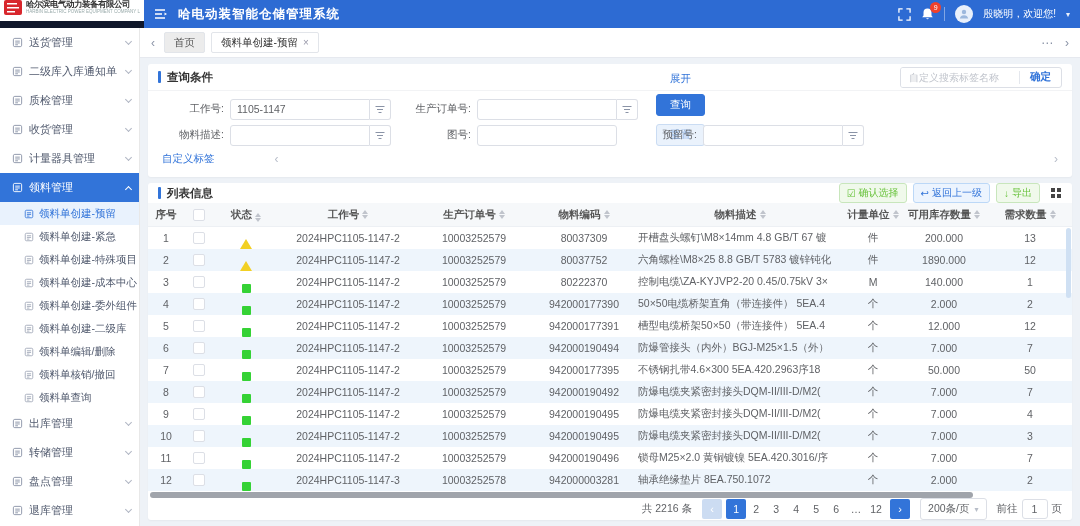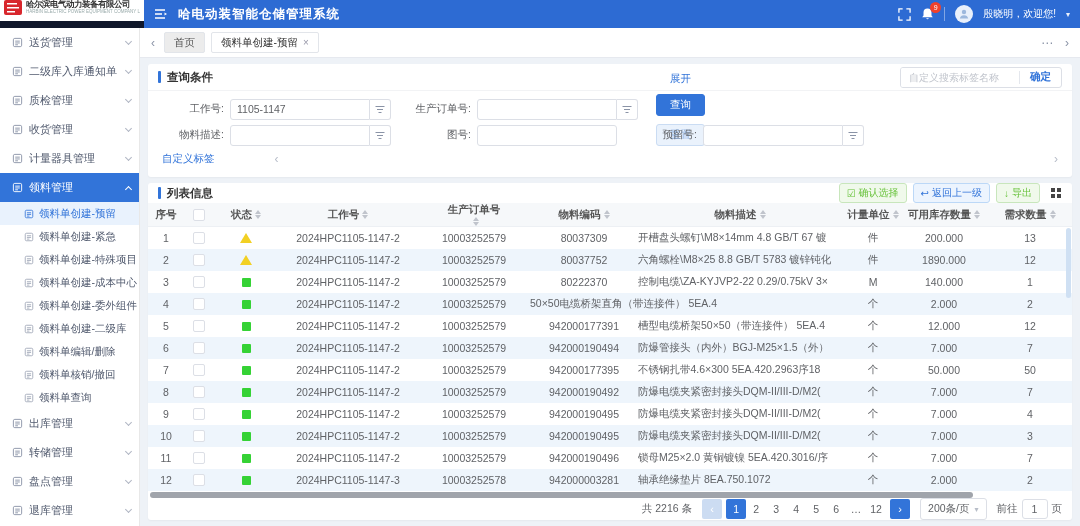--- a/index.html
+++ b/index.html
@@ -95,21 +95,21 @@
   .t-head { display:flex; height:24px; background:#f6f8fa; border-bottom:1px solid #edf0f4; align-items:center; }
   .th { display:flex; align-items:center; justify-content:center; font-size:10.5px; color:#555; font-weight:bold; white-space:nowrap; overflow:hidden; }
   .sort { display:inline-flex; flex-direction:column; margin-left:3px; gap:1px; }
   .sort i { width:0; height:0; border-left:3px solid transparent; border-right:3px solid transparent; display:block; }
   .sort .u { border-bottom:4px solid #c0c4cc; }
   .sort .d { border-top:4px solid #c0c4cc; }
   .t-row { display:flex; height:22px; align-items:center; cursor:pointer; }
   .t-row.stripe { background:var(--stripe); }
   .td { font-size:10.5px; white-space:nowrap; overflow:hidden; display:flex; align-items:center; justify-content:center; height:100%; }
   .td.left { justify-content:flex-start; }
-  .c0{width:36px;} .c1{width:30px;} .c2{width:64px;} .c3{width:140px;} .c4{width:112px;flex-direction:column;} .c5{width:108px;}
+  .c0{width:36px;} .c1{width:30px;} .c2{width:64px;align-items:flex-end;} .c3{width:140px;} .c4{width:112px;} .c5{width:108px;}
   .c6{flex:1; min-width:0; padding-right:4px;} .c7{width:54px;} .c8{width:88px;} .c9{width:84px;}
   .cb { width:12px; height:12px; border:1px solid #dcdfe6; border-radius:2px; background:#fff; }
   .st-warn { width:0; height:0; border-left:6px solid transparent; border-right:6px solid transparent; border-bottom:10px solid var(--warn); }
   .st-ok { width:9px; height:9px; background:var(--ok); border-radius:1px; }
   .vscroll { position:absolute; right:1px; top:25px; width:5px; height:70px; background:#cfe0f3; border-radius:3px; }
 
   .hscroll { height:8px; margin:1px 8px 0 2px; }
   .hthumb { height:6px; width:90%; background:#a0a4ab; border-radius:3px; }
 
   .pagination { margin-top:auto; height:28px; display:flex; align-items:center; justify-content:flex-end; gap:4px; padding:0 10px 2px 0; font-size:10.5px; color:#606266; }
@@ -589,35 +589,36 @@
                 <div class="td c0">3</div>
                 <div class="td c1">
                   <span class="cb"></span>
                 </div>
                 <div class="td c2">
                   <span class="st-ok"></span>
                 </div>
                 <div class="td c3">2024HPC1105-1147-2</div>
                 <div class="td c4">10003252579</div>
                 <div class="td c5">80222370</div>
-                <div class="td c6 left">控制电缆\ZA-KYJVP2-22 0.29/0.75kV 3×</div>
+                <div class="td c6 left">控制电缆\ZA-KYJVP2-20 0.45/0.75kV 3×</div>
                 <div class="td c7">M</div>
                 <div class="td c8">140.000</div>
                 <div class="td c9">1</div>
               </div>
               <div class="t-row stripe">
                 <div class="td c0">4</div>
                 <div class="td c1">
                   <span class="cb"></span>
                 </div>
                 <div class="td c2">
                   <span class="st-ok"></span>
                 </div>
                 <div class="td c3">2024HPC1105-1147-2</div>
                 <div class="td c4">10003252579</div>
+                <div class="td c5">942000177390</div>
                 <div class="td c6 left">50×50电缆桥架直角（带连接件） 5EA.4</div>
                 <div class="td c7">个</div>
                 <div class="td c8">2.000</div>
                 <div class="td c9">2</div>
               </div>
               <div class="t-row">
                 <div class="td c0">5</div>
                 <div class="td c1">
                   <span class="cb"></span>
                 </div>

